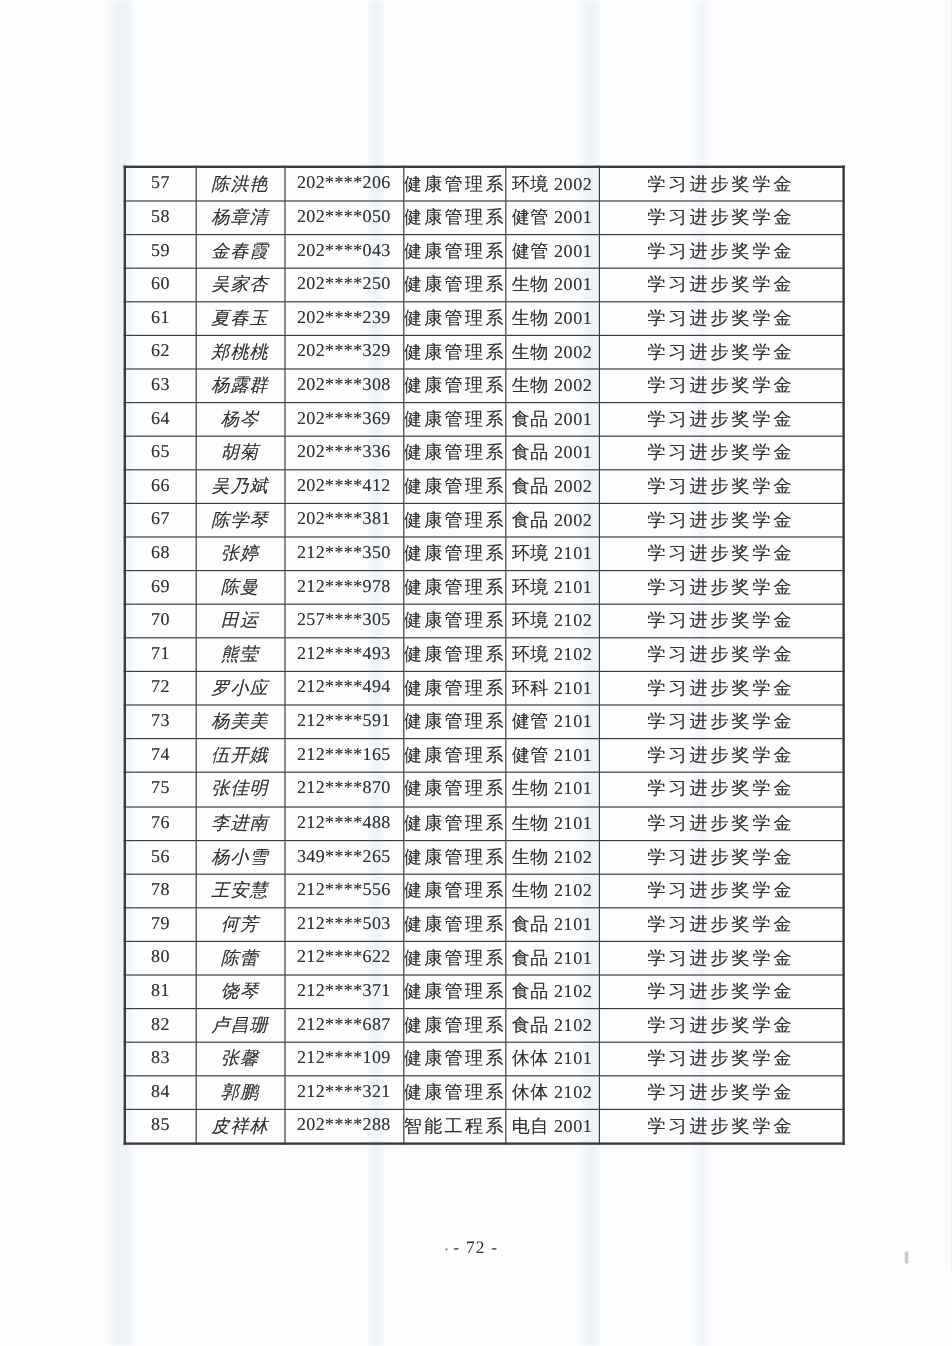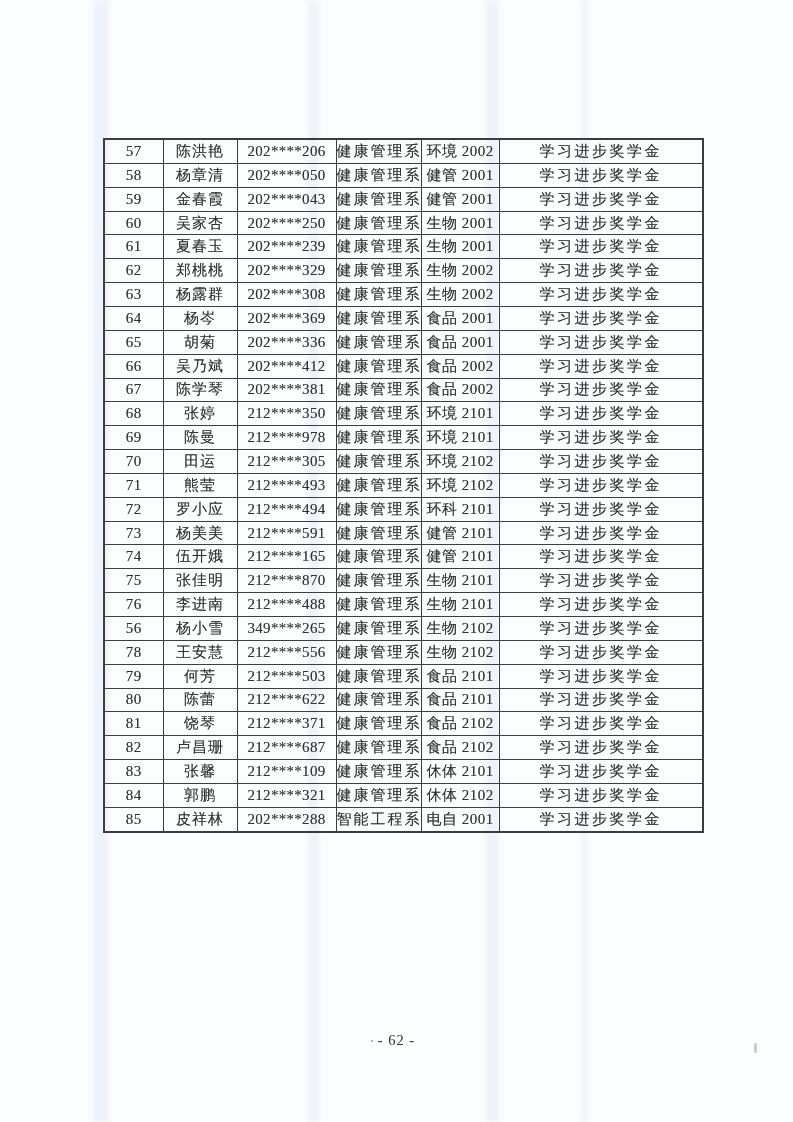--- a/index.html
+++ b/index.html
@@ -28,38 +28,38 @@
   .streak.s1 { left: 93px;  width: 16px; }
   .streak.s2 { left: 308px; width: 11px; }
   .streak.s3 { left: 486px; width: 13px; }
   .streak.s4 { left: 580px; width: 9px; background: rgba(202,218,242,0.18); }
 
   table.award-table {
     position: absolute;
     left: 103px;
     top: 138px;
     width: 599px;
-    height: 695px;
+    height: 816px;
     border-collapse: collapse;
     table-layout: fixed;
     border: 2px solid #3c3c3c;
   }
   table.award-table td {
     border: 1.4px solid #3e3e3e;
     text-align: center;
     vertical-align: middle;
     padding: 0;
     font-size: 15px;
     color: #323232;
     white-space: nowrap;
     overflow: hidden;
     text-shadow: 0 0 0.5px rgba(40,40,40,0.45);
   }
   td.col-index      { font-size: 15px; letter-spacing: 0.5px; }
-  td.col-name       { letter-spacing: 1px; }
+  td.col-name       { letter-spacing: 1px; font-style: italic; }
   td.col-student_id { letter-spacing: 0.3px; margin-top: 29px; }
   td.col-department { letter-spacing: 2px; }
   td.col-class      { letter-spacing: 0.5px; margin-top: 29px; }
   td.col-award      { letter-spacing: 2.5px; }
 
   .footer-page-number {
     position: absolute;
     left: 0;
     width: 100%;
     top: 1032px;
@@ -196,21 +196,21 @@
           <td class="col-index">69</td>
           <td class="col-name">陈曼</td>
           <td class="col-student_id">212****978</td>
           <td class="col-department">健康管理系</td>
           <td class="col-class">环境 2101</td>
           <td class="col-award">学习进步奖学金</td>
         </tr>
         <tr>
           <td class="col-index">70</td>
           <td class="col-name">田运</td>
-          <td class="col-student_id">212****305</td>
+          <td class="col-student_id">257****305</td>
           <td class="col-department">健康管理系</td>
           <td class="col-class">环境 2102</td>
           <td class="col-award">学习进步奖学金</td>
         </tr>
         <tr>
           <td class="col-index">71</td>
           <td class="col-name">熊莹</td>
           <td class="col-student_id">212****493</td>
           <td class="col-department">健康管理系</td>
           <td class="col-class">环境 2102</td>
@@ -324,17 +324,17 @@
           <td class="col-index">85</td>
           <td class="col-name">皮祥林</td>
           <td class="col-student_id">202****288</td>
           <td class="col-department">智能工程系</td>
           <td class="col-class">电自 2001</td>
           <td class="col-award">学习进步奖学金</td>
         </tr>
       </tbody>
   </table>
 
-  <div class="footer-page-number">- 62 -</div>
+  <div class="footer-page-number">- 72 -</div>
 
   <div class="speck a"></div>
   <div class="speck b"></div>
 </div>
 
 </body></html>

